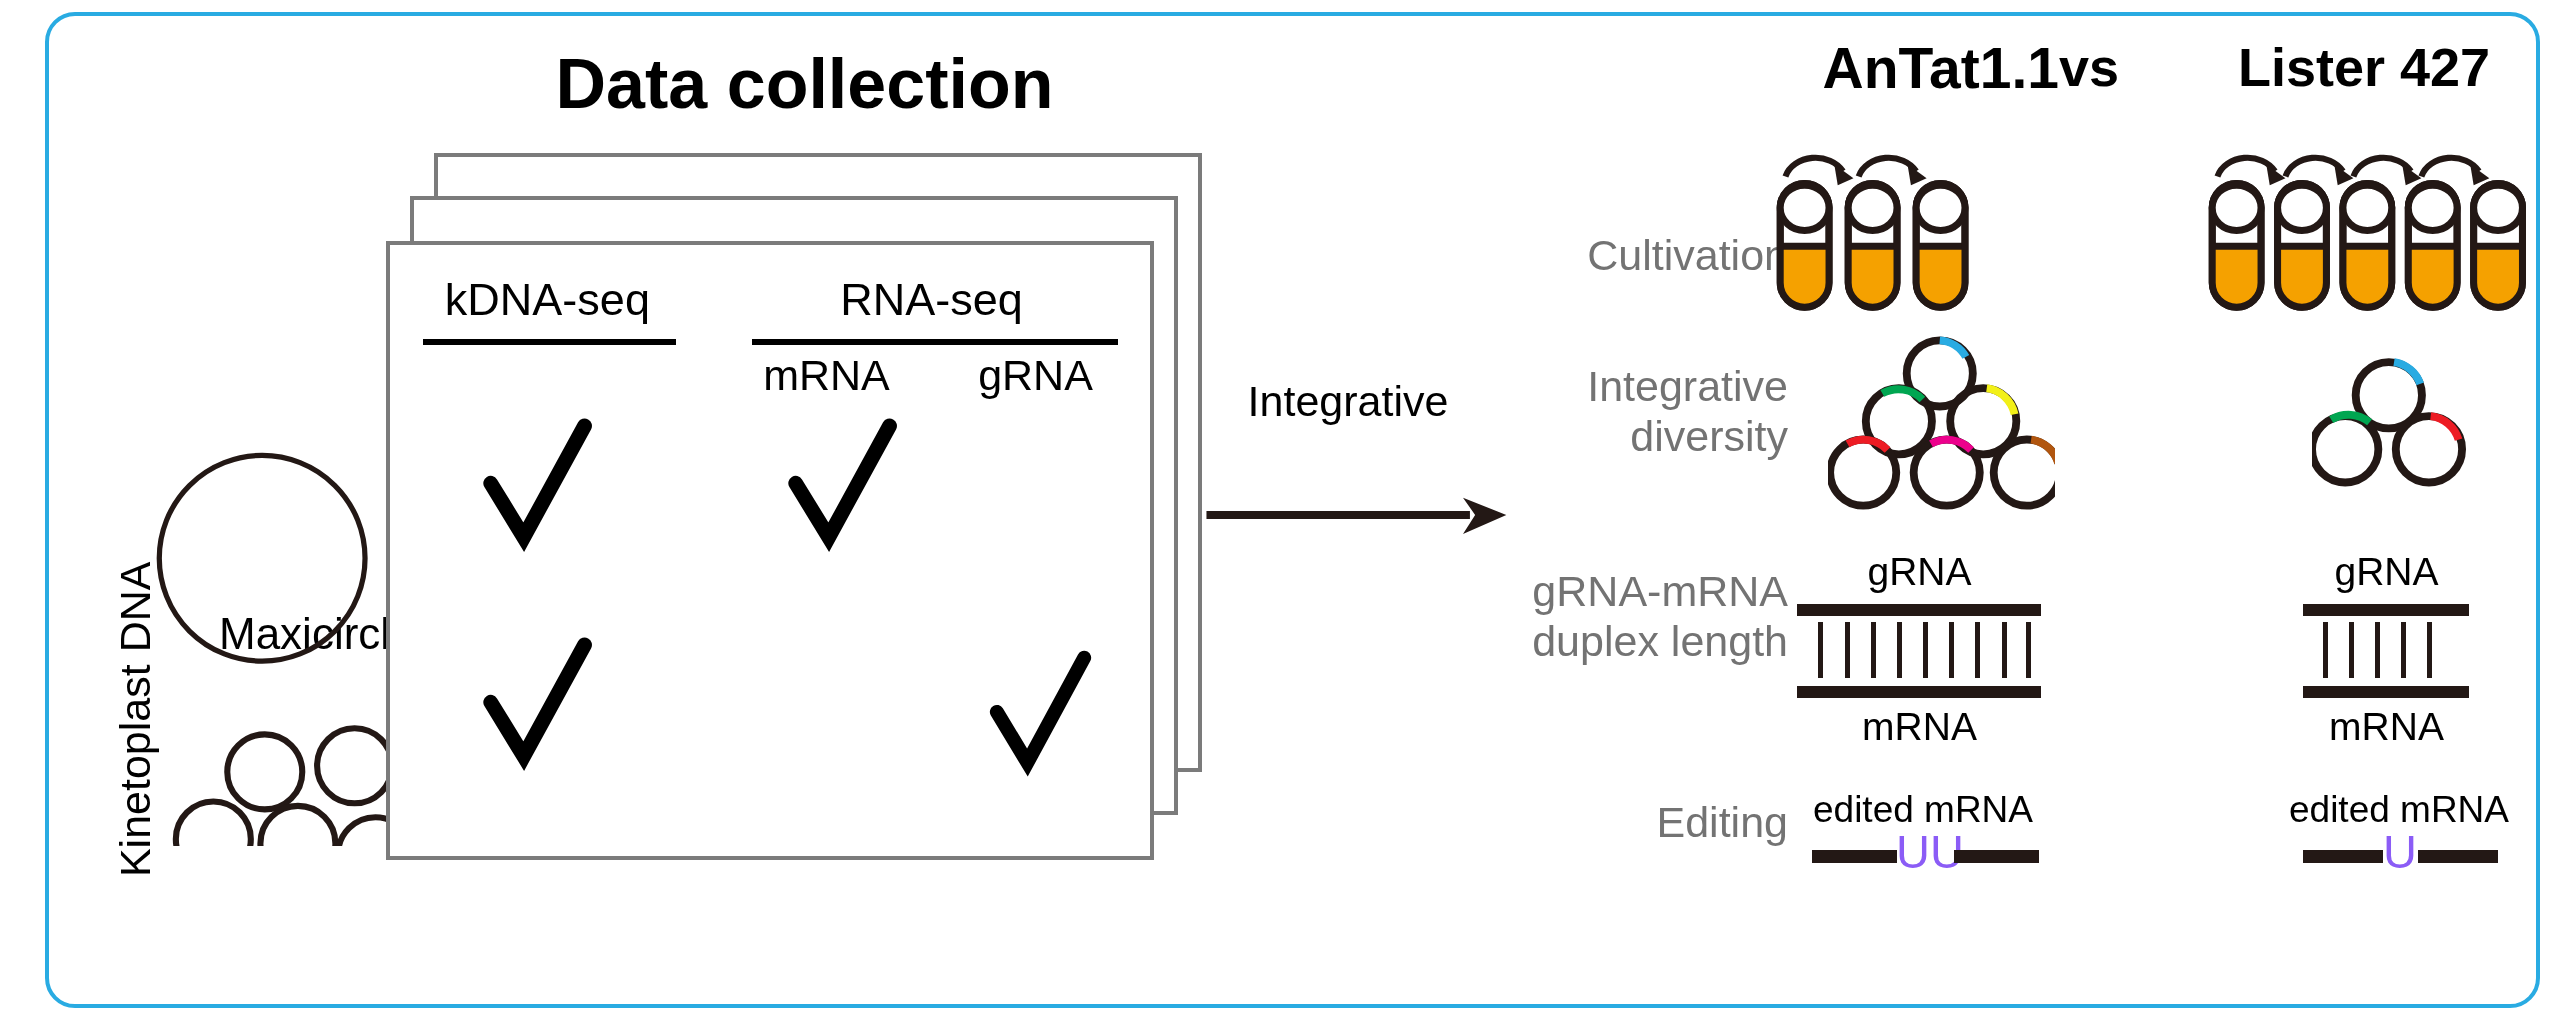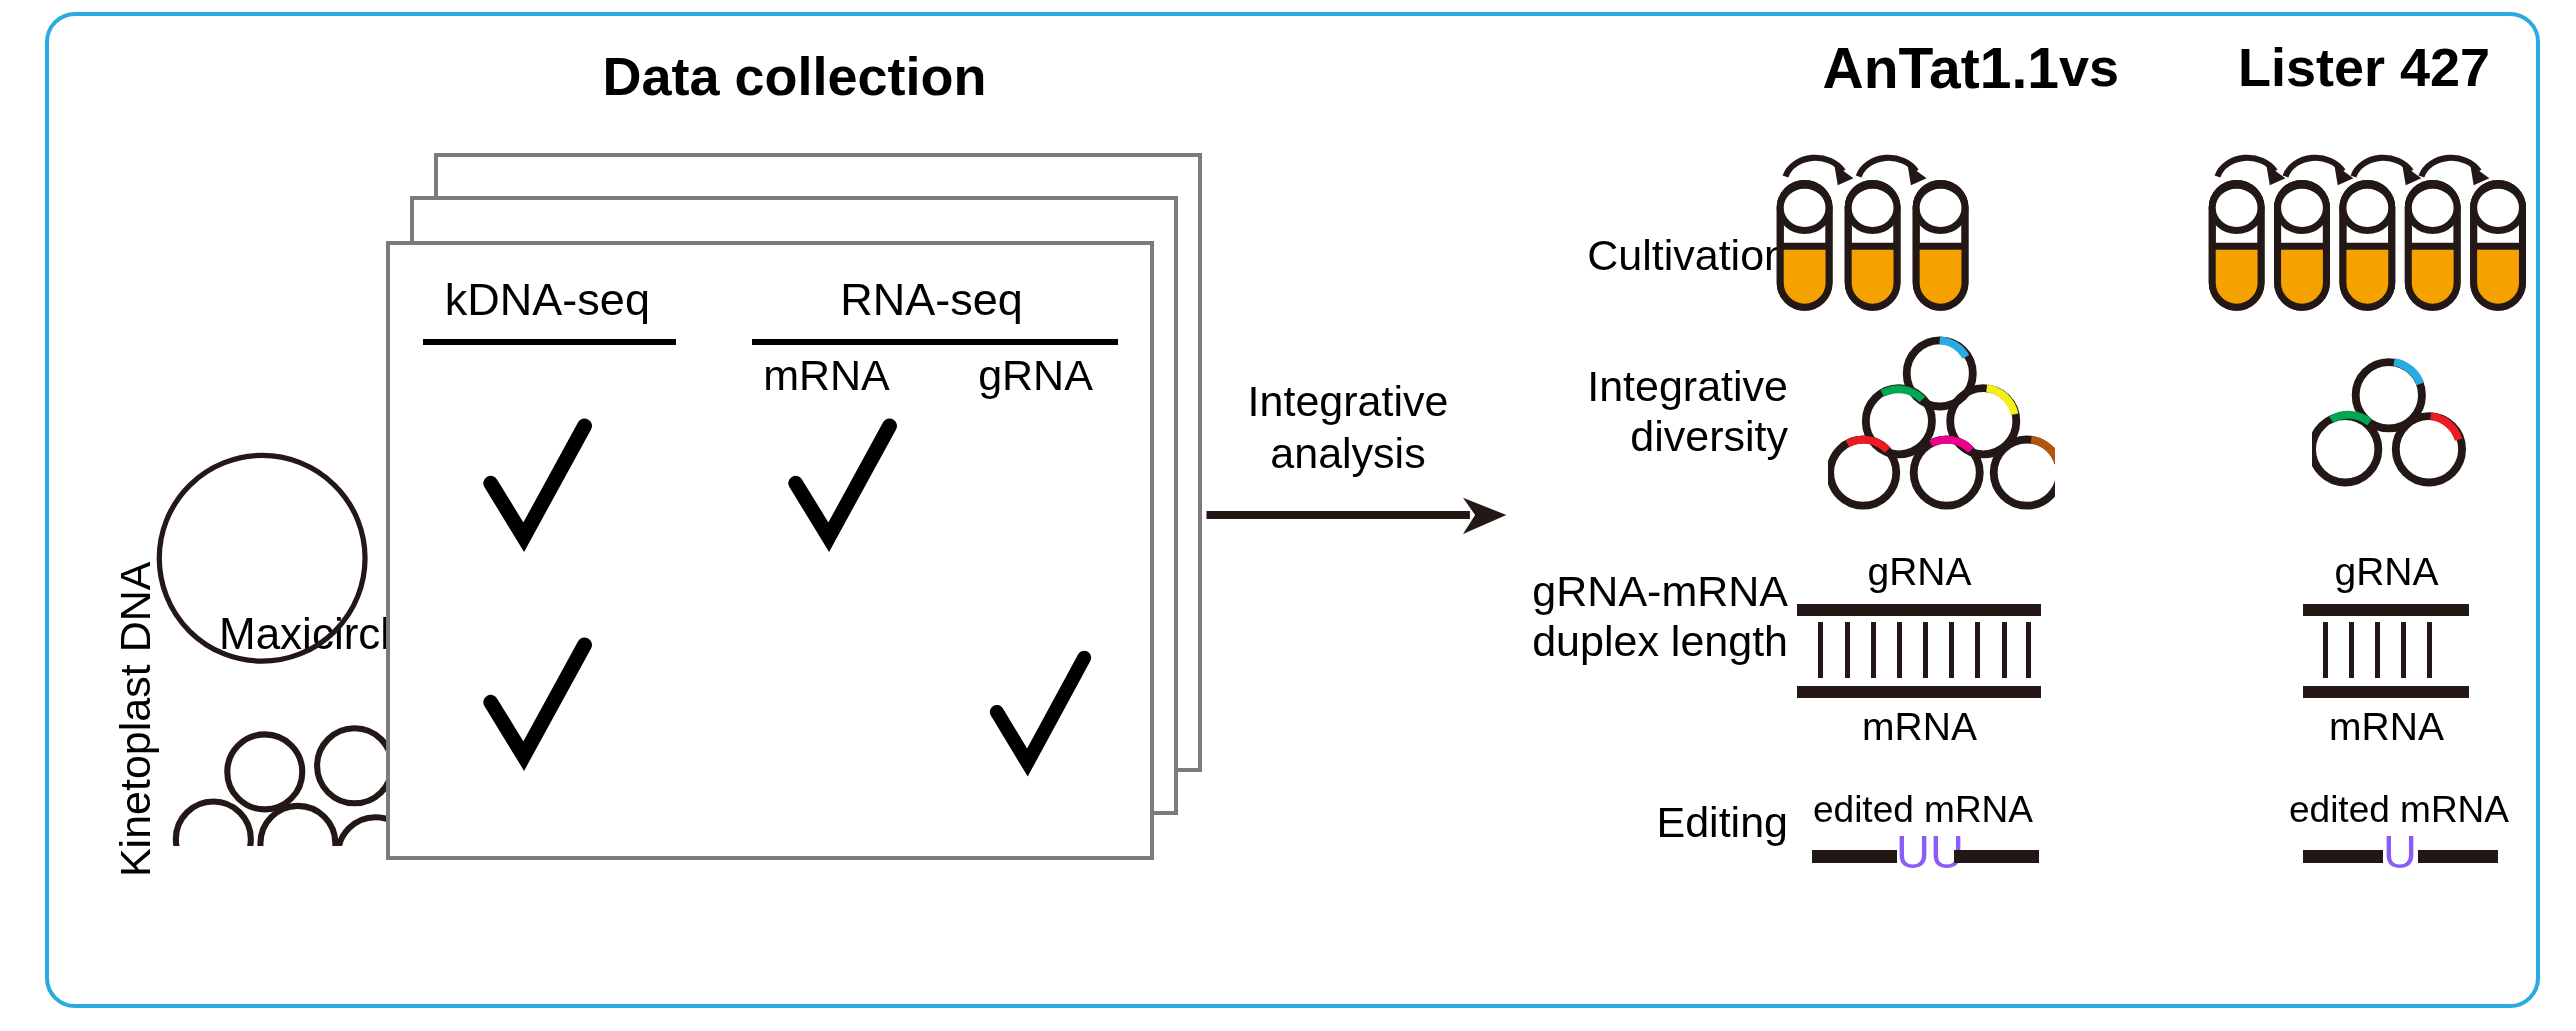--- a/index.html
+++ b/index.html
@@ -19,22 +19,22 @@
     box-sizing:border-box;
   }
 
   
   .t{position:absolute;color:#000;white-space:nowrap;line-height:1.05;}
   .bold{font-weight:bold;}
   .ctr{text-align:center;}
 
   
   #title-data-collection{
-    left:489px;top:48px;width:611px;
-    font-size:54px;font-weight:bold;text-align:center;
+    left:499px;top:48px;width:611px;
+    font-size:70px;font-weight:bold;text-align:center;
   }
 
   
   .card{
     position:absolute;
     border:4.4px solid #7b7b7b;
     background:#ffffff;
     box-sizing:border-box;
   }
   #card-back{ left:434px; top:153px; width:768px; height:619px; z-index:1;}
@@ -67,21 +67,21 @@
     left:1204px;top:375px;width:288px;
     font-size:43px;text-align:center;line-height:1.22;
   }
 
   
   #hdr-antat{left:1710px;top:39px;width:349px;font-size:57px;font-weight:bold;text-align:right;}
   #hdr-vs   {left:2059px;top:39px;width:131px;font-size:54px;font-weight:bold;text-align:left;}
   #hdr-lister{left:2181px;top:39px;width:366px;font-size:54px;font-weight:bold;text-align:center;}
 
   .row-label{
-    position:absolute;font-size:43px;text-align:right;line-height:1.16;color:#000000;
+    position:absolute;font-size:43px;text-align:right;line-height:1.16;color:#737373;
   }
   #lbl-cultivation{left:1361px;top:231px;width:427px;}
   #lbl-minicircle-diversity{left:1361px;top:362px;width:427px;}
   #lbl-duplex{left:1361px;top:567px;width:427px;}
   #lbl-editing{left:1361px;top:798px;width:427px;}
 
   
   .duplex{position:absolute;}
   .dup-label{position:absolute;font-size:39px;text-align:center;color:#000;}
   .dup-bar{position:absolute;background:#231815;height:12.2px;}
@@ -147,21 +147,20 @@
       <path d="M10 78 L48 140 L118 12" fill="none" stroke="#000" stroke-width="17" stroke-linecap="round" stroke-linejoin="miter"></path>
     </svg>
     <svg class="check" style="left:602px;top:408px;" width="105" height="131" viewBox="0 0 120 150">
       <path d="M10 72 L45 130 L110 10" fill="none" stroke="#000" stroke-width="16" stroke-linecap="round" stroke-linejoin="miter"></path>
     </svg>
   </div>
 
   <div>
     <div class="t" id="integrative-text">
       <div>Integrative</div>
-      <div>analysis</div>
     </div>
     <svg style="position:absolute;left:1202px;top:489px;" width="314" height="52" viewBox="0 0 360 60">
       <line x1="4" y1="30" x2="308" y2="30" stroke="#231815" stroke-width="9"></line>
       <polygon points="300,10 350,30 300,52 314,30" fill="#231815"></polygon>
     </svg>
   </div>
 
   <div class="t bold ctr" id="hdr-antat">AnTat1.1</div>
   <div class="t bold ctr" id="hdr-vs">vs</div>
   <div class="t bold ctr" id="hdr-lister">Lister 427</div>

